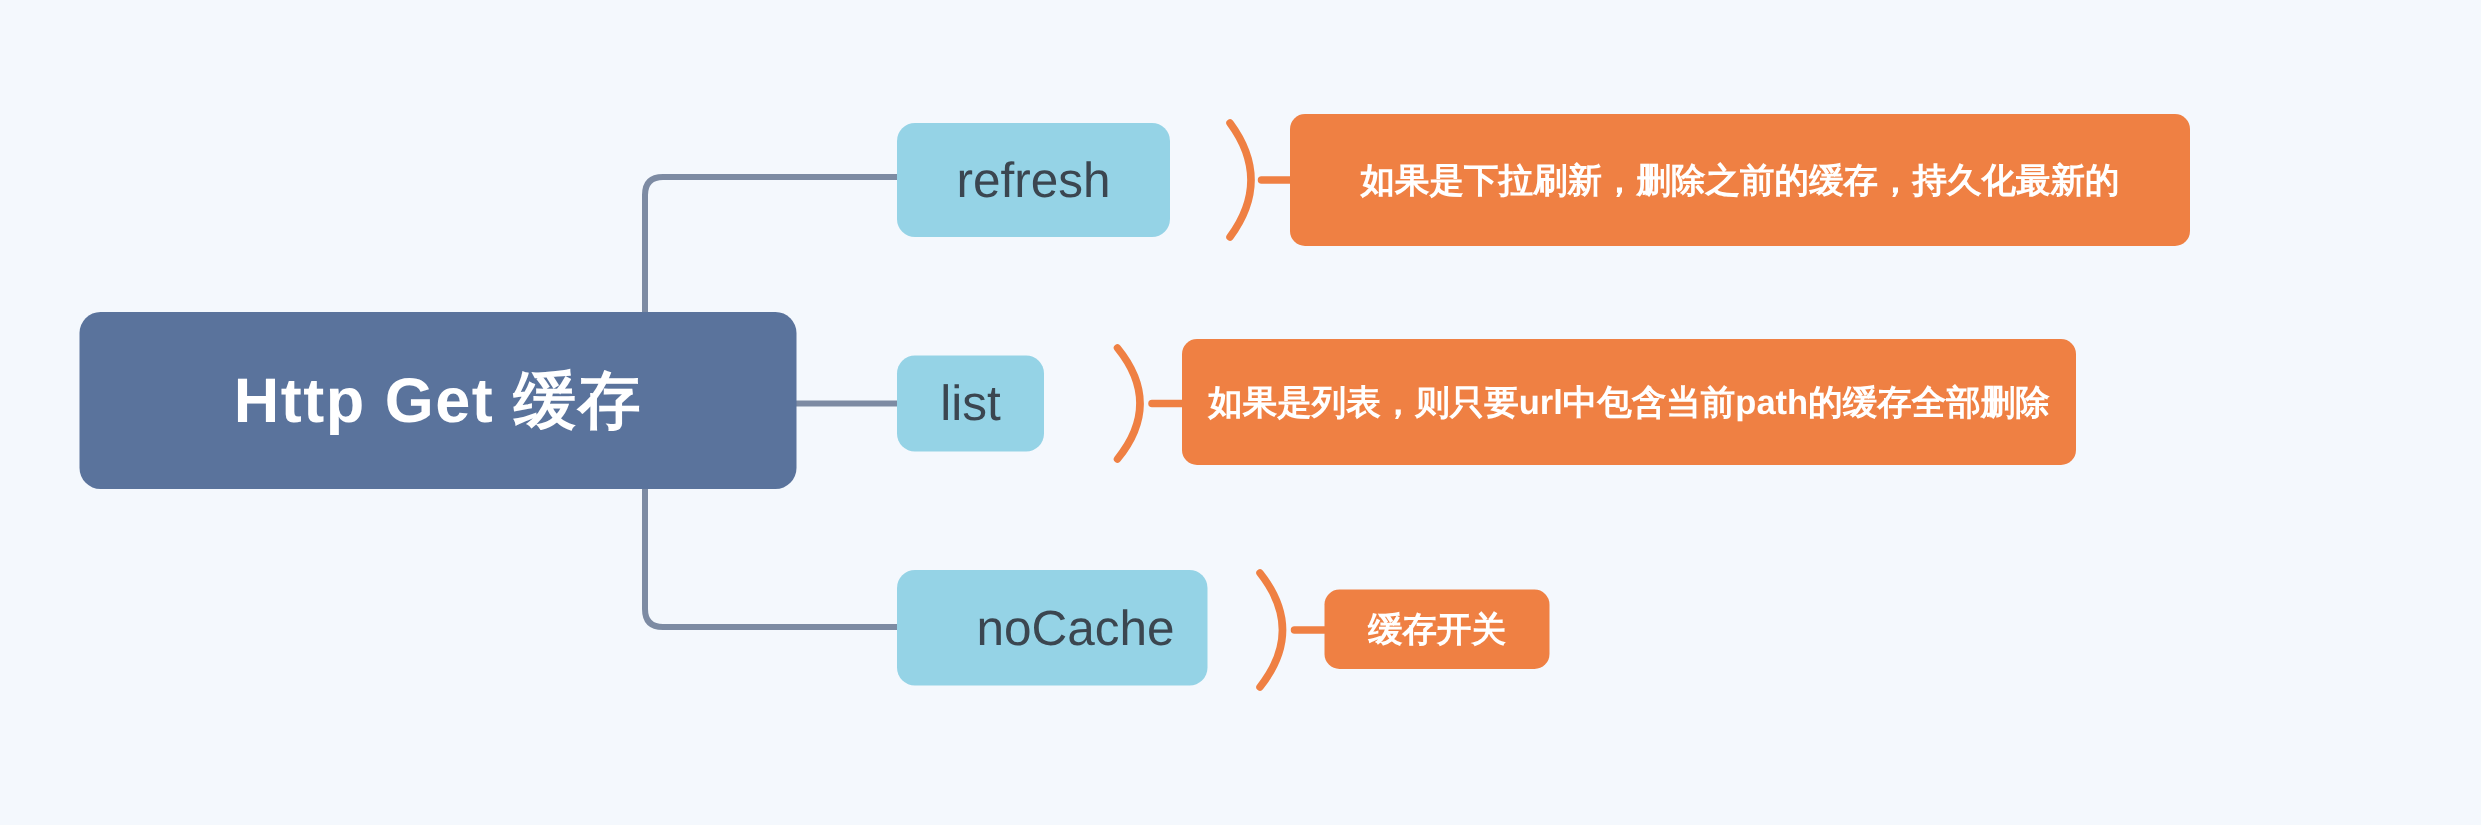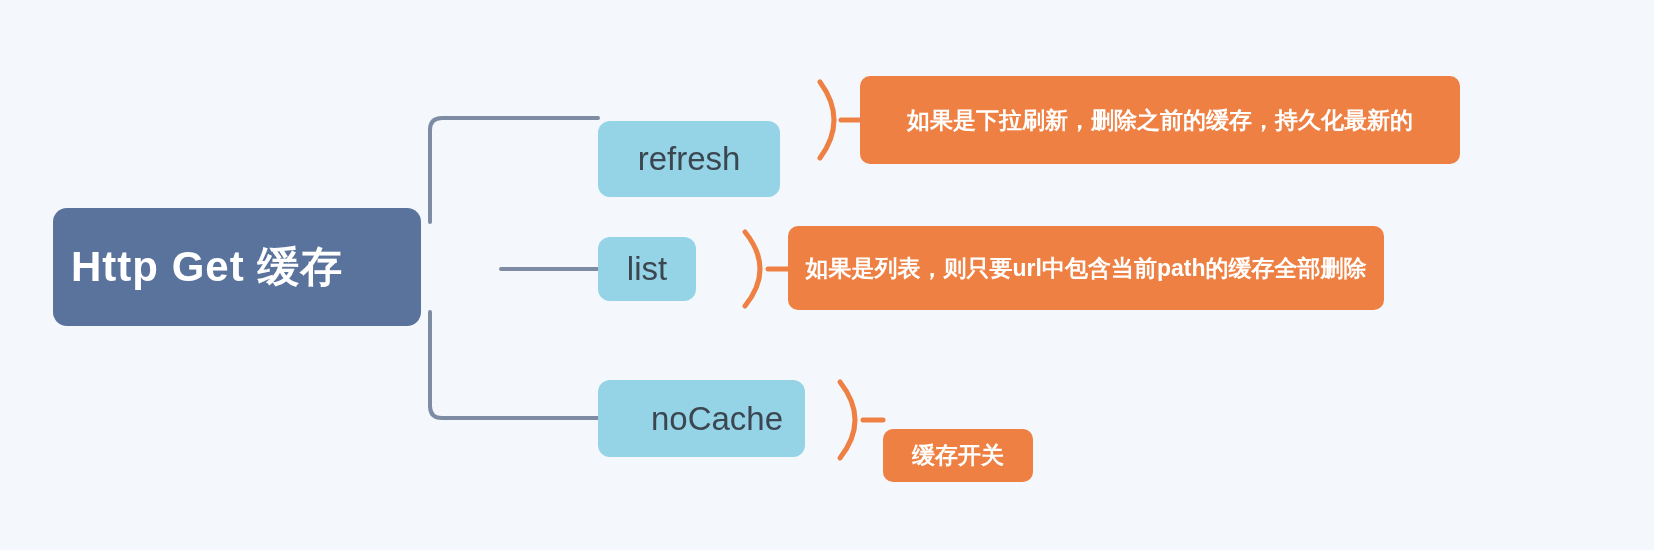--- a/index.html
+++ b/index.html
@@ -25,26 +25,27 @@
     width: 1654px;
     height: 550px;
     pointer-events: none;
   }
 
   
   .root-node {
     position: absolute;
     left: 53px;
     top: 208px;
-    width: 368px;
+    width: 478px;
     height: 118px;
     background: #5a739c;
     border-radius: 14px;
     display: flex;
     align-items: center;
+    justify-content: center;
     box-sizing: border-box;
     padding: 0 18px;
   }
   .root-node .root-label {
     color: #ffffff;
     font-size: 42px;
     font-weight: bold;
     letter-spacing: 1px;
     line-height: 1.15;
     text-align: center;
@@ -66,21 +67,20 @@
     font-size: 33px;
     font-weight: normal;
     line-height: 1.2;
     white-space: nowrap;
   }
   #branch-refresh {
     left: 598px;
     top: 82px;
     width: 182px;
     height: 76px;
-    margin-top: 39px;
   }
   #branch-list {
     left: 598px;
     top: 237px;
     width: 98px;
     height: 64px;
   }
   #branch-nocache {
     left: 598px;
     top: 380px;
@@ -117,21 +117,20 @@
     left: 788px;
     top: 226px;
     width: 596px;
     height: 84px;
   }
   #note-nocache {
     left: 883px;
     top: 393px;
     width: 150px;
     height: 53px;
-    margin-top: 36px;
   }
   #note-nocache .note-label {
     line-height: 1.2;
     white-space: nowrap;
   }
 </style>
 </head>
 <body>
 
 <div id="mindmap">

